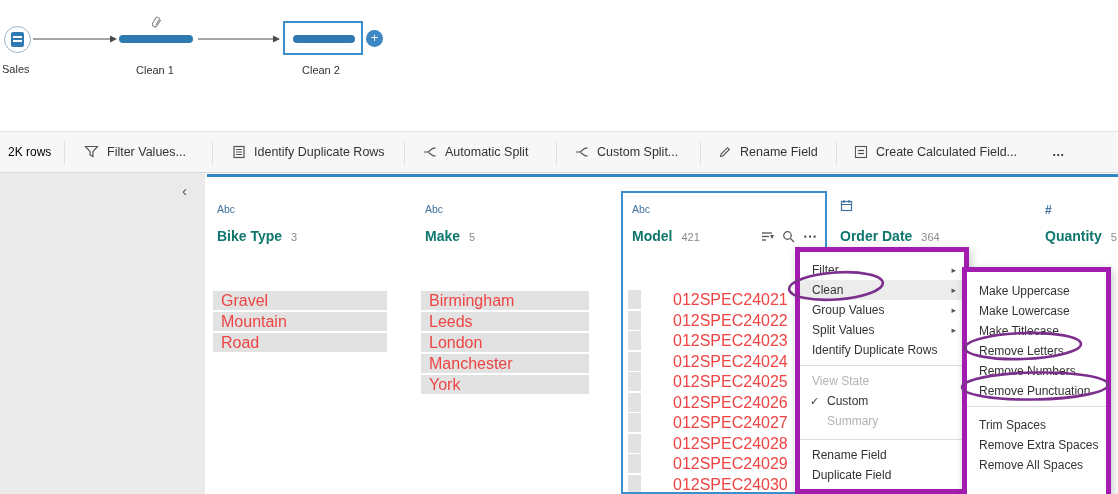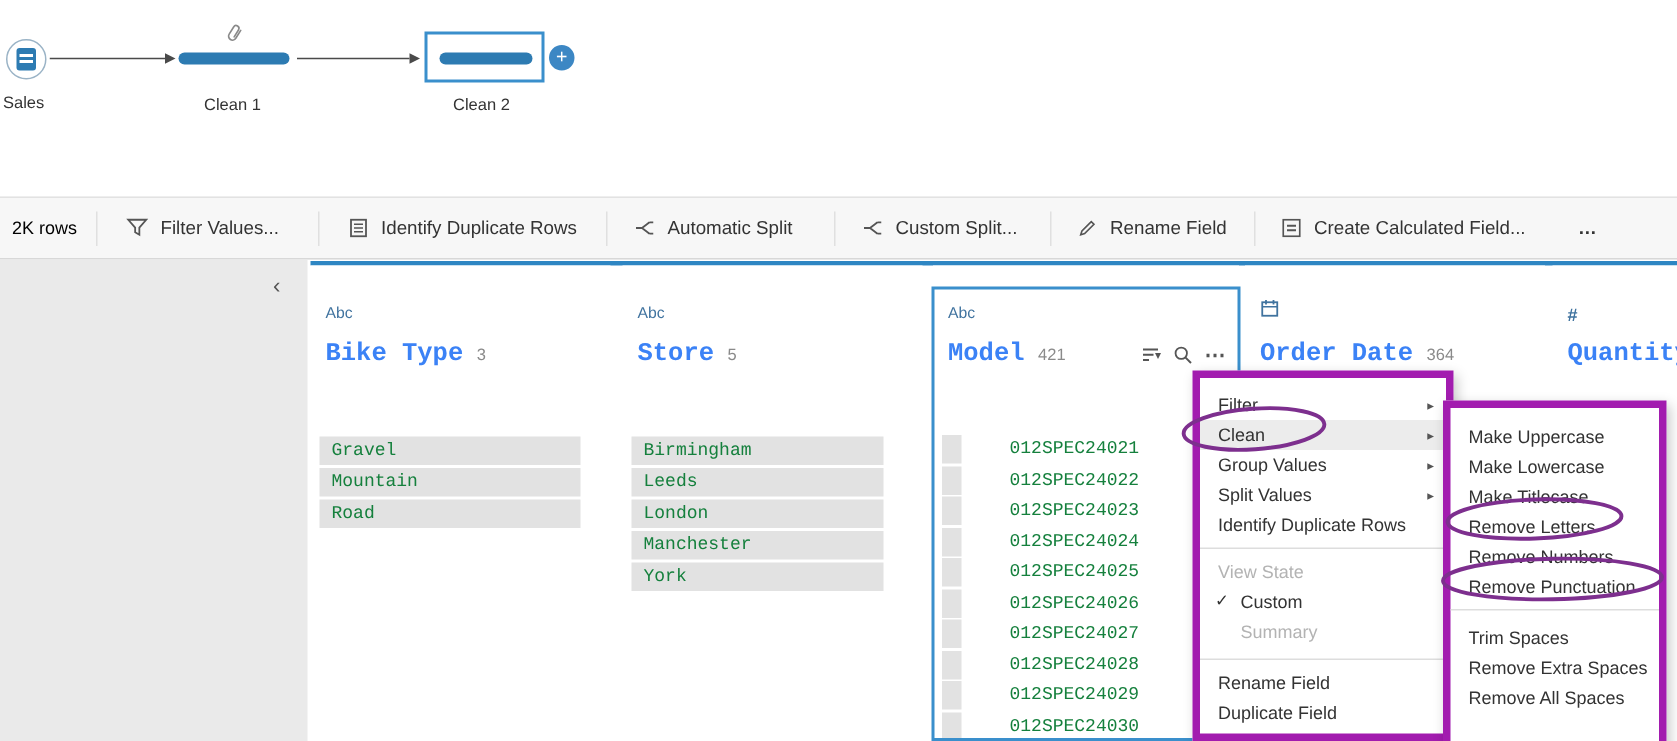--- a/index.html
+++ b/index.html
@@ -28,24 +28,24 @@
   .rows-label { position:absolute; left:8px; top:0; height:40px; display:flex; align-items:center;
                 font-size:12px; color:#000000; }
 
   
   .left-panel { left:0; top:173px; width:205px; height:321px; background:#eaeaea; }
   .chev { position:absolute; right:18px; top:10px; color:#555; font-size:15px; line-height:15px; }
   .blue-top { left:207px; top:174px; width:911px; height:3px; background:#2e86c3; }
   .col { top:177px; height:346px; background:#fff; }
   .coltype { position:absolute; left:10px; top:26px; font-size:10.5px; color:#40739f; }
   .colhead { position:absolute; left:10px; top:50px; white-space:nowrap; }
-  .colname { font-size:17px; font-weight:bold; color:#3b82f6;font-family:Liberation Mono, monospace; }
+  .colname { font-size:14px; font-weight:bold; color:#0f766e; }
   .colcount { font-size:11px; color:#8a8a8a; margin-left:9px; }
   .vals { position:absolute; left:6px; top:114px; }
-  .vrow { position:relative; height:19px; margin-bottom:2px; font-size:12px; color:#15803d; line-height:19px; white-space:nowrap;font-family:Liberation Mono, monospace; }
+  .vrow { position:relative; height:19px; margin-bottom:2px; font-size:16px; color:#ef4444; line-height:19px; white-space:nowrap; }
   .vrow3 { margin-bottom:1.5px;padding-left:24px; }
   .vbar { position:absolute; left:0; top:0; bottom:0; background:#e2e2e2; }
   .vtext { position:relative; padding-left:8px; }
   .vtext3 { padding-left:21px; }
   .sel-border { left:621px; top:191px; width:206px; height:303px; border:2px solid #3a8fcc; pointer-events:none; z-index:5; }
   .hdr-icons { position:absolute; right:8px; top:51px; display:flex; align-items:center; gap:8px; color:#555; }
   .caret { font-size:8px; color:#555; margin-left:-4px; }
   .dots { font-size:14px; font-weight:bold; color:#555; letter-spacing:1px; }
 
   
@@ -174,21 +174,21 @@
       <div class="vrow">
           <div class="vbar" style="width:174px;"></div>
           <div class="vtext">Road</div>
         </div>
     </div>
   </div>
 
   <div class="abs col" style="left:415px;width:200px;">
     <div class="coltype">Abc</div>
     <div class="colhead">
-      <span class="colname">Store</span><span class="colcount">5</span>
+      <span class="colname">Make</span><span class="colcount">5</span>
     </div>
     <div class="vals" style="width:190px;">
       <div class="vrow">
           <div class="vbar" style="width:168px;"></div>
           <div class="vtext">Birmingham</div>
         </div>
       <div class="vrow">
           <div class="vbar" style="width:168px;"></div>
           <div class="vtext">Leeds</div>
         </div>

